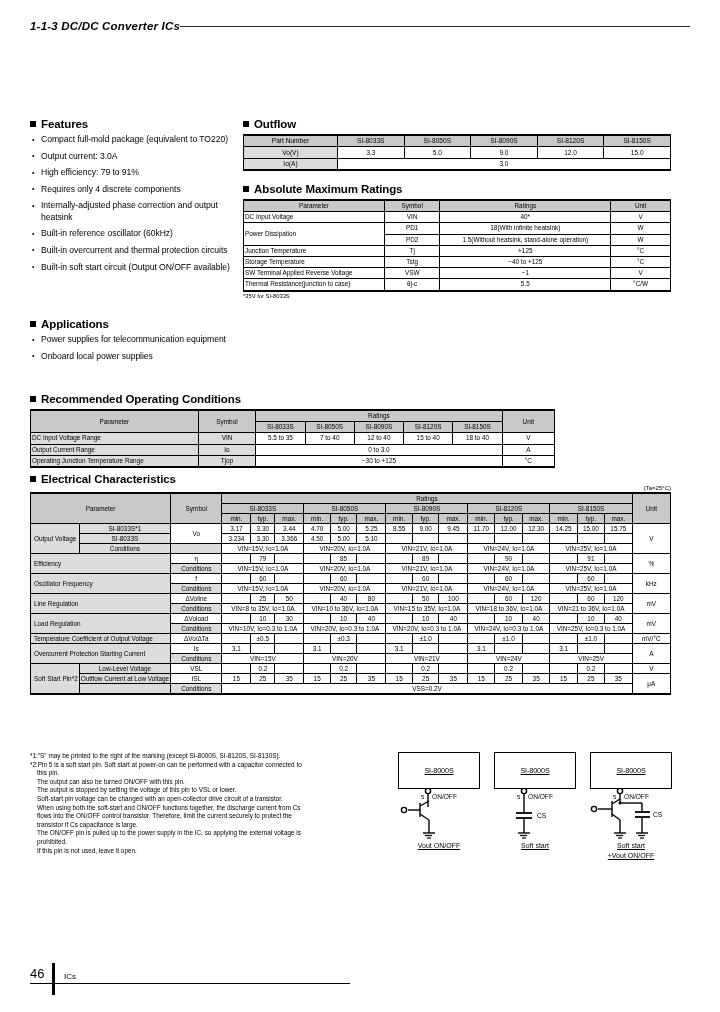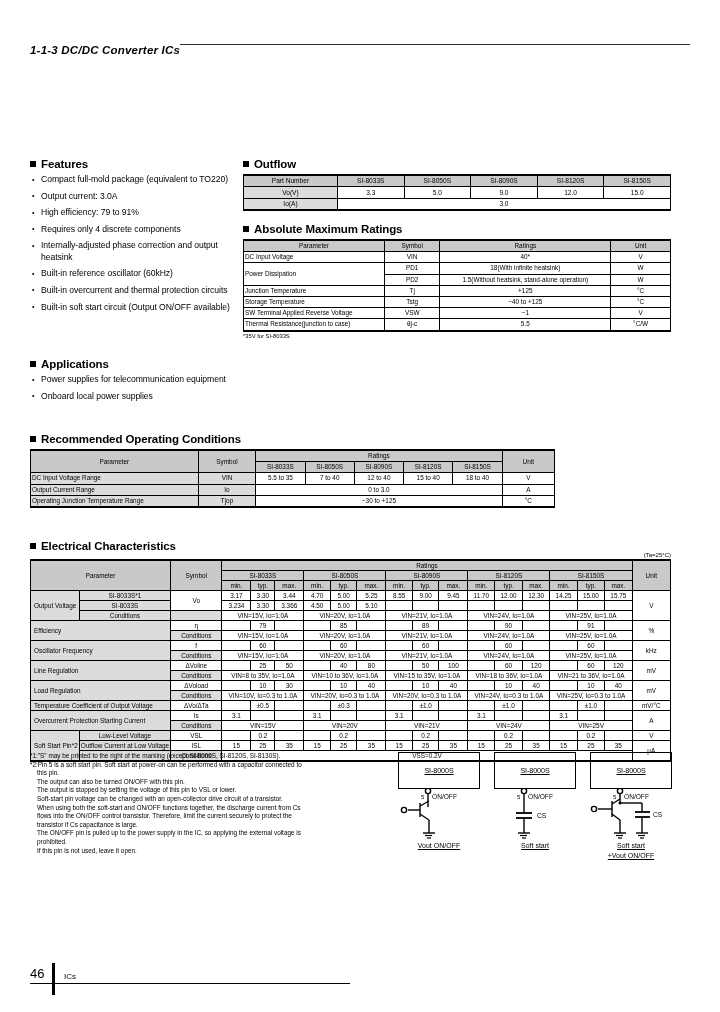--- a/index.html
+++ b/index.html
@@ -8,21 +8,21 @@
     background: #fff;
     font-family: "Liberation Sans", sans-serif;
     color: #000;
     overflow: hidden;
   }
   .page { position: relative; width: 720px; height: 1012px; padding: 0; }
 
   
   .running-head {
     position: absolute; left: 30px; top: 20px; right: 30px;
-    display: flex; align-items: flex-start; gap: 0; margin-top: 24px;
+    display: flex; align-items: center; gap: 0;
   }
   .running-head .rh-text {
     font-style: italic; font-weight: bold; font-size: 11.5px;
     white-space: nowrap; letter-spacing: .2px;
   }
   .running-head .rh-rule { flex: 1; height: 1px; background: #2b2b2b; }
 
   .title-bar {
     position: absolute; left: 30px; top: 68px; right: 30px;
     border-top: 2.2px solid #000; border-bottom: 2.2px solid #000;
@@ -34,21 +34,21 @@
     letter-spacing: -.1px;
   }
   .title-sub {
     display: flex; align-items: center; padding-left: 8px;
     font-size: 15px; letter-spacing: -.2px; white-space: nowrap;
   }
 
   
   .sec-h {
     font-weight: bold; font-size: 11.5px; letter-spacing: -.1px;
-    display: flex; align-items: center; gap: 5px; margin-top: 40px;
+    display: flex; align-items: center; gap: 5px;
   }
   .sec-h .bullet { width: 6px; height: 6px; background: #000; display: inline-block; }
 
   
   ul.feat { list-style: none; margin-top: 4px; }
   ul.feat li {
     position: relative; padding-left: 11px; font-size: 8.6px;
     line-height: 11.4px; margin-bottom: 5.2px; letter-spacing: -.05px;
   }
   ul.feat li::before {
@@ -68,21 +68,21 @@
   .tbl-wrap { border-top: 1.6px solid #000; border-bottom: 1.6px solid #000; }
 
   .tnote { font-size: 5.8px; margin-top: 1.5px; }
 
   
   #features   { position: absolute; left: 30px;  top: 118px; width: 200px; }
   #lineup     { position: absolute; left: 243px; top: 118px; width: 428px; }
   #amr        { position: absolute; left: 243px; top: 183px; width: 428px; }
   #apps       { position: absolute; left: 30px;  top: 318px; width: 215px; }
   #roc        { position: absolute; left: 30px;  top: 393px; width: 525px; }
-  #ec         { position: absolute; left: 30px;  top: 500px; width: 641px; }
+  #ec         { position: absolute; left: 30px;  top: 473px; width: 641px; }
   #notes      { position: absolute; left: 30px;  top: 752px; width: 370px; }
   #circuits   { position: absolute; left: 398px; top: 752px; width: 276px; }
   #footer     { position: absolute; left: 30px;  top: 963px; width: 320px; }
 
   #lineup table td, #lineup table th { font-size: 6.6px; padding: 1.2px 1px; }
   #amr table td { font-size: 6.4px; padding: 1.1px 1px; }
   #roc table td { font-size: 6.4px; padding: 1.1px 1px; }
 
   .temp-note { font-size: 6px; text-align: right; margin-bottom: 1px; }
 

